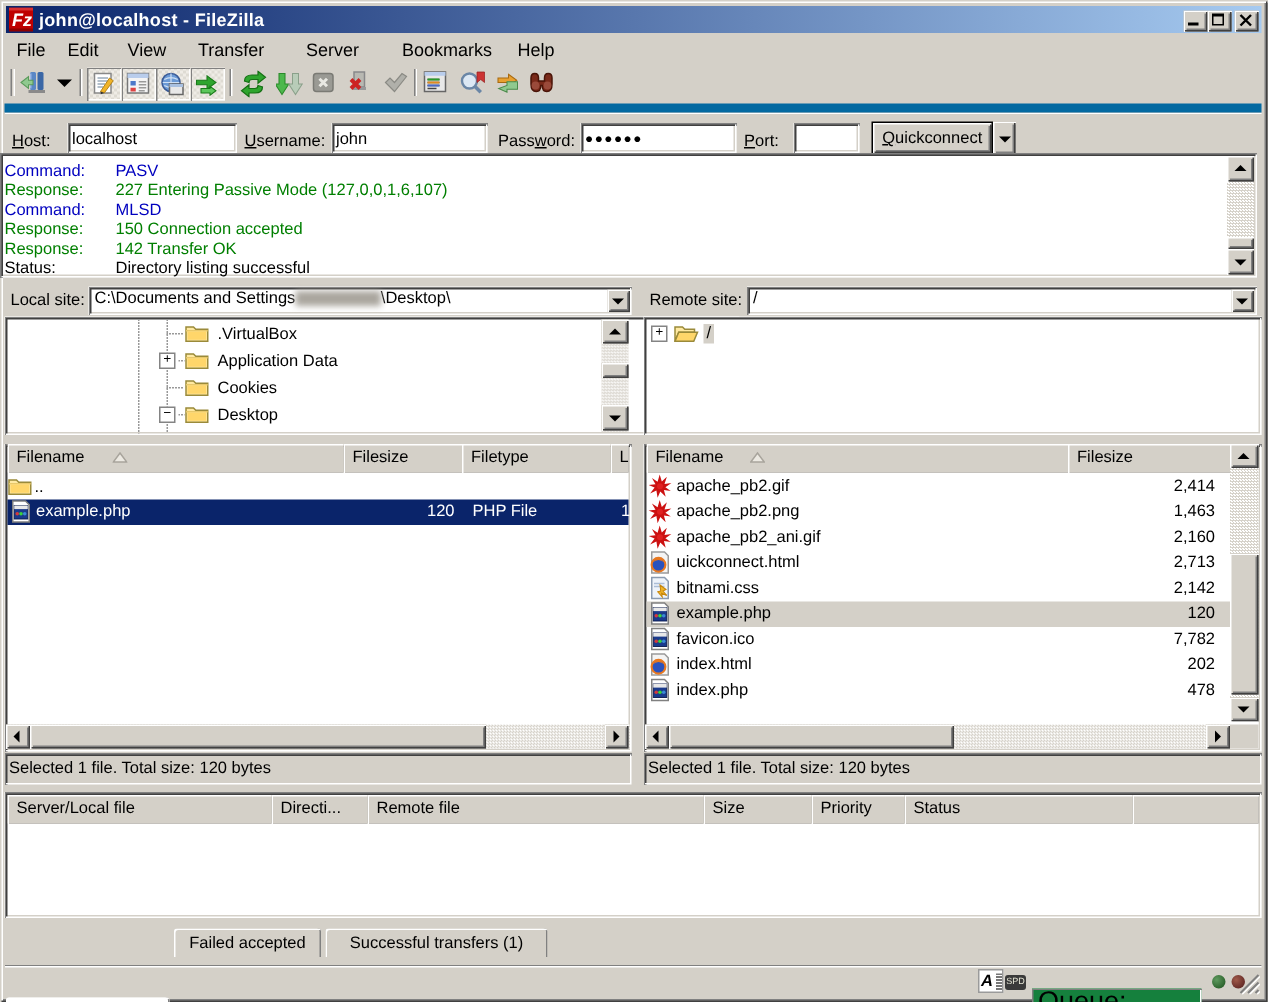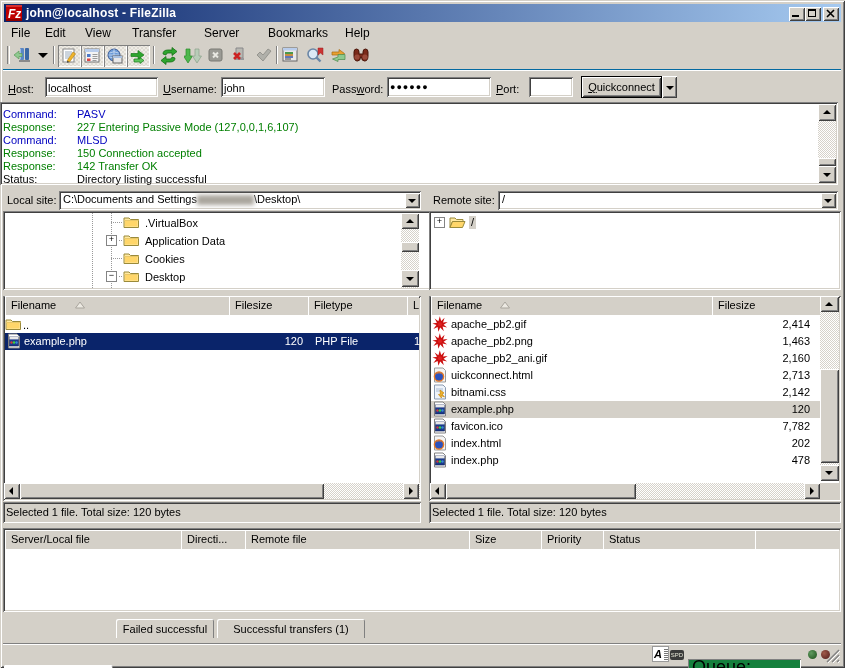--- a/index.html
+++ b/index.html
@@ -199,21 +199,21 @@
       <path d="M2 5 L9 5 L9 2.5 L14.5 6.5 L9 10.5 L9 8 L2 8 Z" fill="#e8a030" stroke="#a86a10" stroke-width="0.7"></path>
       <path d="M15 9 L8 9 L8 11.5 L2.5 13.5 L8 16 L8 14 L15 14 Z" fill="#8fc98f" stroke="#4a8a4a" stroke-width="0.7" transform="translate(0,-1.5)"></path>
     </svg>
     <svg class="abs" style="left:352px;top:4px" width="18" height="15" viewBox="0 0 18 15">
       <path d="M2 4 Q2 1 4.5 1 Q7 1 7 4 L7 6 L11 6 L11 4 Q11 1 13.5 1 Q16 1 16 4 L16 8 Q16 13 12.5 13 Q9.5 13 9.5 9 L8.5 9 Q8.5 13 5.5 13 Q2 13 2 8 Z" fill="#7a2a1a" stroke="#4a1408" stroke-width="1"></path>
       <circle cx="5" cy="9" r="2.6" fill="#9a4a3a"></circle>
         <circle cx="13" cy="9" r="2.6" fill="#9a4a3a"></circle>
     </svg>
   </div>
 
-  <div id="qc" class="abs" style="left:3px;top:69px;width:838px;height:33px;border-top:1px solid #0369a1;box-shadow:inset 0 1px 0 #fff">
+  <div id="qc" class="abs" style="left:3px;top:69px;width:838px;height:33px;border-top:6px solid #0369a1;box-shadow:inset 0 1px 0 #fff">
     <div class="abs" style="left:5px;top:13px"><u>H</u>ost:</div>
     <div class="input abs" style="left:42px;top:7px;width:113px;height:20px;line-height:18px;padding:2px 3px">localhost</div>
     <div class="abs" style="left:160px;top:13px"><u>U</u>sername:</div>
     <div class="input abs" style="left:218px;top:7px;width:104px;height:20px;line-height:18px;padding:2px 3px">john</div>
     <div class="abs" style="left:329px;top:13px">Pass<u>w</u>ord:</div>
     <div class="input abs" style="left:384px;top:7px;width:104px;height:20px;padding:2px 3px;letter-spacing:1px;font-size:9px;line-height:16px">●●●●●●</div>
     <div class="abs" style="left:493px;top:13px"><u>P</u>ort:</div>
     <div class="input abs" style="left:526px;top:7px;width:44px;height:20px"></div>
     <div class="raised abs" style="left:578px;top:6px;width:81px;height:22px;text-align:center;line-height:20px;border:1px solid #000"><u>Q</u>uickconnect</div>
     <div class="raised abs" style="left:659px;top:6px;width:15px;height:22px">
@@ -427,21 +427,21 @@
     <div class="hcell" style="left:178px;top:2px;width:64px">Directi...</div>
     <div class="hcell" style="left:242px;top:2px;width:224px">Remote file</div>
     <div class="hcell hcr" style="left:466px;top:2px;width:72px">Size</div>
     <div class="hcell" style="left:538px;top:2px;width:62px">Priority</div>
     <div class="hcell" style="left:600px;top:2px;width:152px">Status</div>
     <div class="hcell" style="left:752px;top:2px;width:84px"></div>
   </div>
 
   <div id="tabs" class="abs" style="left:0;top:616px;width:845px;height:26px">
     <div class="abs tab tabact" style="left:4px;top:1px;width:109px;height:22px;font-weight:bold">Queued files</div>
-    <div class="abs tab" style="left:116px;top:3px;width:98px;height:19px">Failed successful</div>
+    <div class="abs tab" style="left:116px;top:3px;width:98px;height:19px">Failed accepted</div>
     <div class="abs tab" style="left:217px;top:3px;width:148px;height:19px">Successful transfers (1)</div>
   </div>
 
   <div id="sbar" class="abs" style="left:3px;top:643px;width:838px;height:22px;box-shadow:inset 0 1px 0 #808080, inset 0 2px 0 #fff">
     <div class="abs" style="left:649px;top:3px;width:17px;height:16px;background:#fff;border:1px solid #9a9a9a">
       <div class="abs" style="left:1px;top:1px;font-size:11px;font-weight:bold;font-style:italic">A</div>
       <div class="abs" style="left:11px;top:2px;width:4px;height:11px;background-image:repeating-linear-gradient(#777 0 1px, #fff 1px 2px)"></div>
     </div>
     <div class="abs" style="left:667px;top:7px;width:14px;height:10px;background:#3a3a3a;border-radius:2px;color:#e8e8d8;font-size:6px;line-height:11px;text-align:center;letter-spacing:0">SPD</div>
     <div class="abs" style="left:685px;top:16px;width:113px;height:17px;box-shadow:inset 1px 1px 0 0 #808080, inset -1px -1px 0 0 #fff;background:#15803d;line-height:16px;padding-left:4px;font-size:18px">Queue: empty</div>

